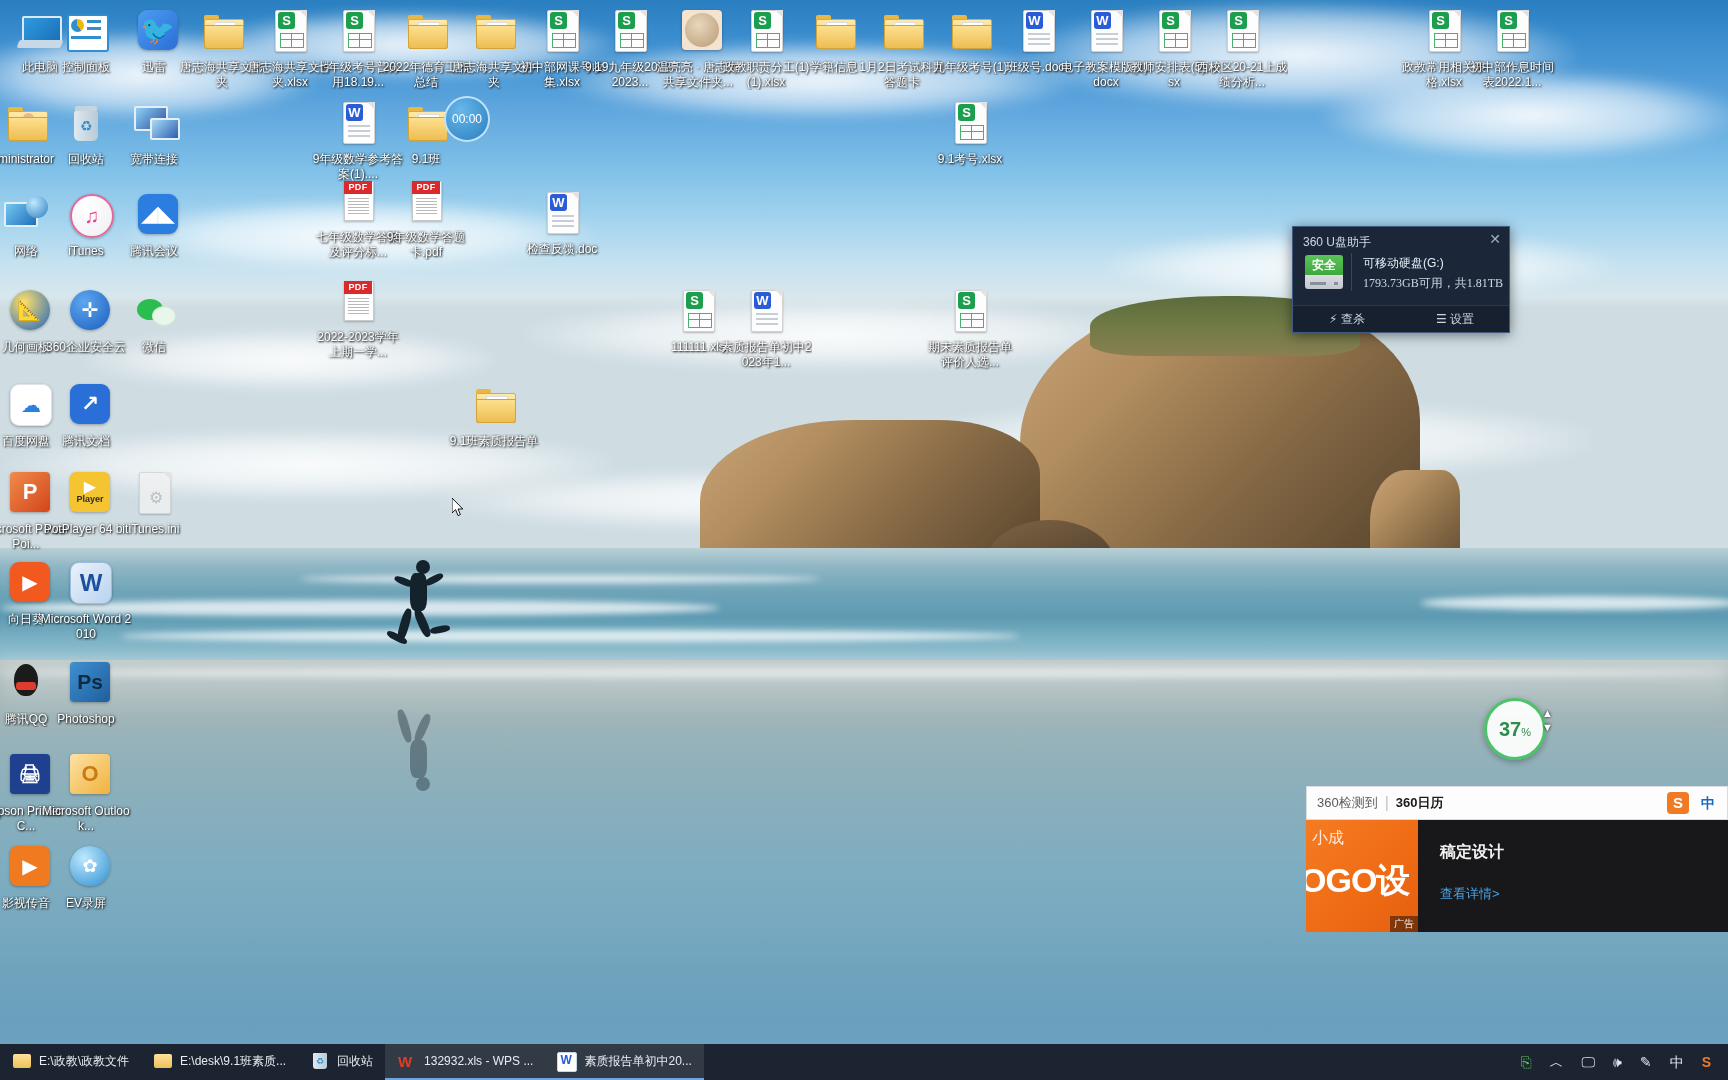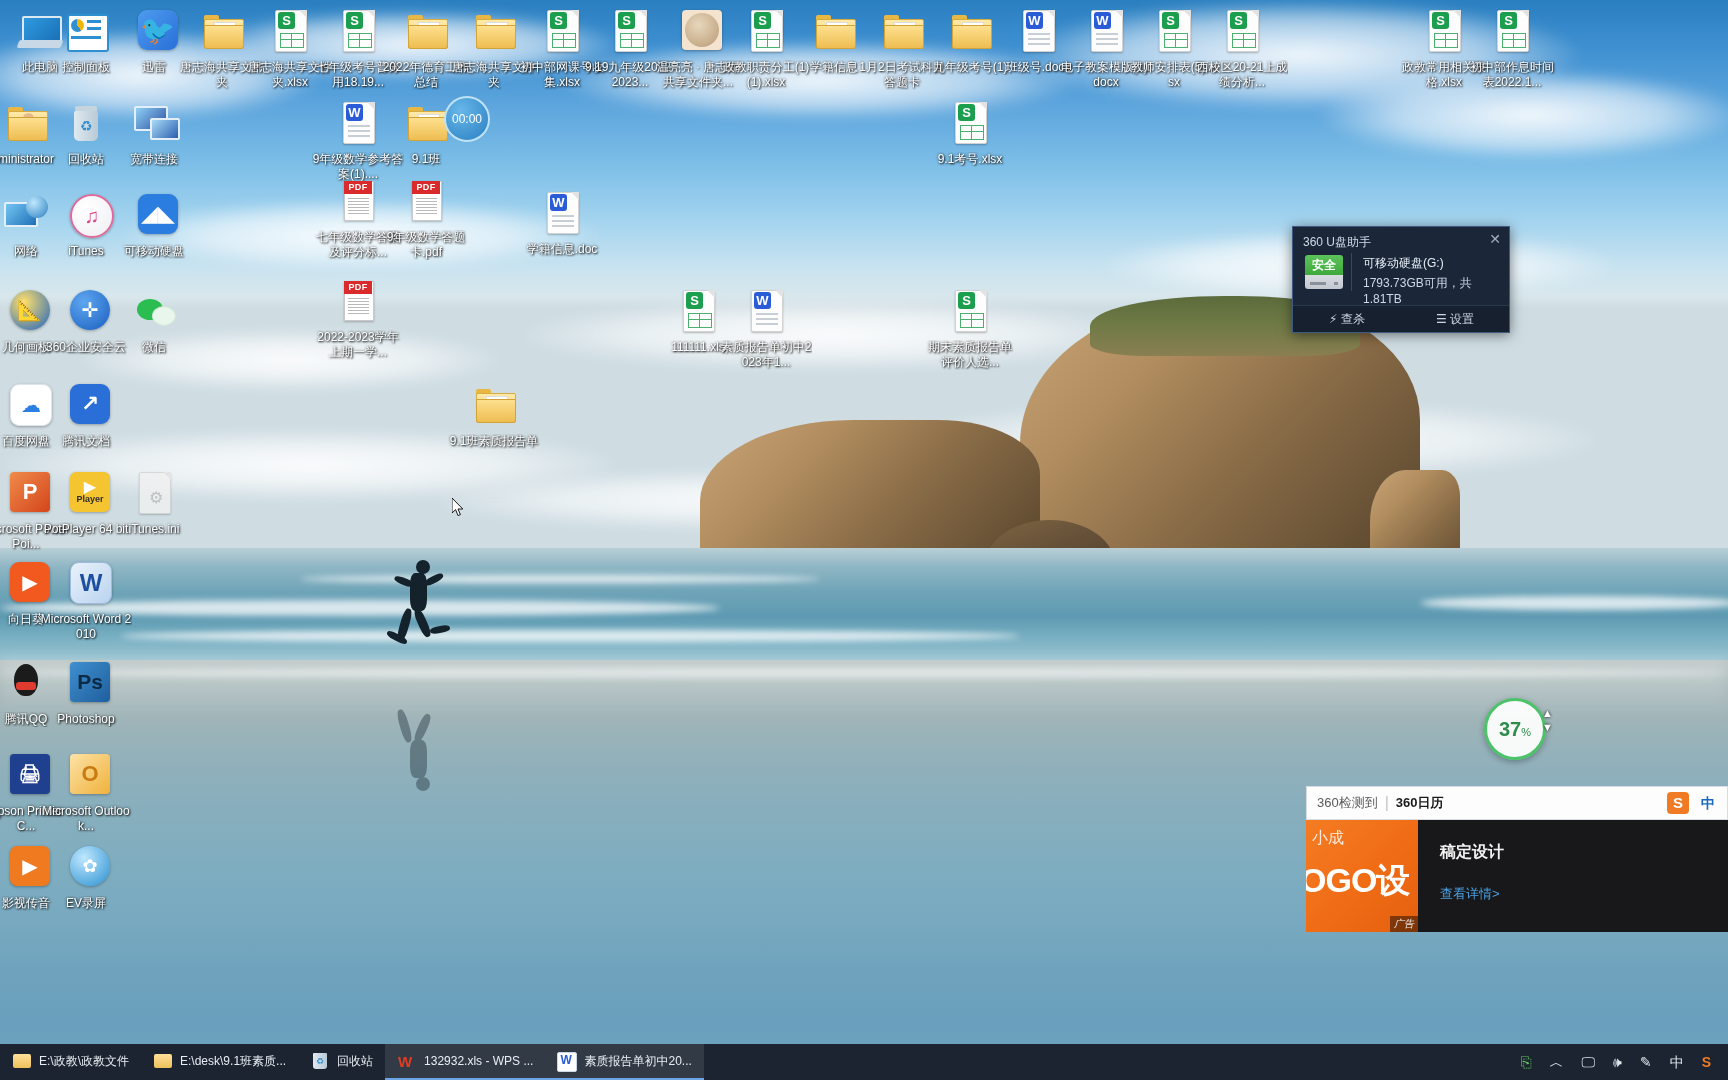--- a/index.html
+++ b/index.html
@@ -198,21 +198,21 @@
     border-radius: 3px;
   }
   #udisk .drive-ico span {
     display:block; text-align:center; color:#fff; font-size:12px;
     line-height: 20px; font-weight: bold;
   }
   #udisk .dot1 { position:absolute; left:5px; bottom:4px; width:16px; height:3px; background:#8a9099; }
   #udisk .dot2 { position:absolute; right:5px; bottom:4px; width:4px; height:3px; background:#8a9099; }
   #udisk .dv { position:absolute; left:58px; top:26px; width:1px; height:38px; background:#37475e; }
   #udisk .line1 { position: absolute; left: 70px; top: 28px; font-size: 12px; color:#e6edf6; }
-  #udisk .line2 { position: absolute; left: 70px; top: 48px; font-size: 12px; color:#cfd8e6; }
+  #udisk .line2 { position: absolute; left: 70px; top: 48px; font-size: 12px; color:#cfd8e6;font-family:Liberation Serif, serif; }
   #udisk .bar {
     position: absolute; left: 0; bottom: 0; width: 216px; height: 26px;
     background: #17202e; border-top: 1px solid #2b3849;
     display: flex; align-items: center;
   }
   #udisk .bar .b { flex: 1; text-align: center; font-size: 12px; color: #cbd5e3; cursor: pointer; }
 
   
   #ring {
     position: absolute; left: 1484px; top: 698px;
@@ -248,21 +248,21 @@
     background: linear-gradient(135deg,#f47c22 0%, #ef6a14 60%, #e4600f 100%);
     position: relative; overflow: hidden;
   }
   #ad .thumb .big {
     position: absolute; left: -6px; top: 38px; font-size: 34px; color: #fff;
     font-weight: bold; letter-spacing: -1px;
   }
   #ad .thumb .sm { position: absolute; left: 6px; top: 8px; font-size: 16px; color: #fff; opacity: .85;}
   #ad .thumb .tagad {
     position: absolute; right: 0; bottom: 0; background: rgba(0,0,0,0.45);
-    color: #eee; font-size: 10px; padding: 1px 4px; font-style: italic;
+    color: #eee; font-size: 10px; padding: 1px 4px;
   }
   #ad .info { flex: 1; padding: 22px 10px 0 22px; box-sizing: border-box; }
   #ad .info .title { font-size: 16px; color: #f2f2f2; font-weight: bold; }
   #ad .info .more { margin-top: 22px; font-size: 13px; color: #4a9fe0; cursor: pointer;}
 
   
   #taskbar {
     position: absolute; left: 0; bottom: 0; width: 1728px; height: 36px;
     background: #1b2430;
     display: flex; align-items: center;
@@ -663,21 +663,21 @@
           </div>
         </div>
         <div class="lbl">iTunes</div>
       </div>
       <div class="icon" style="left: 108px; top: 192px;">
         <div class="glyph">
           <div class="tile" style="background:#2b7de0">
             <span style="color:#fff;font-size:22px">◢◣</span>
           </div>
         </div>
-        <div class="lbl">可移动硬盘</div>
+        <div class="lbl">腾讯会议</div>
       </div>
       <div class="icon" style="left: 312px; top: 178px;">
         <div class="glyph">
           <div class="pdfsheet">
             <div class="pbar">PDF</div>
             <div class="ptext">
               <i></i>
               <i></i>
               <i></i>
               <i></i>
@@ -708,21 +708,21 @@
         <div class="glyph">
           <div class="sheet">
             <div class="badge w">W</div>
             <div class="lines">
               <i></i>
               <i></i>
               <i></i>
             </div>
           </div>
         </div>
-        <div class="lbl">学籍信息.doc</div>
+        <div class="lbl">检查反馈.doc</div>
       </div>
       <div class="icon" style="left: -20px; top: 288px;">
         <div class="glyph">
           <div class="circ" style="background:radial-gradient(circle at 35% 30%,#ffe06a,#1f63c0)">
             <span style="color:#fff;font-size:20px">📐</span>
           </div>
         </div>
         <div class="lbl">几何画板</div>
       </div>
       <div class="icon" style="left: 40px; top: 288px;">

